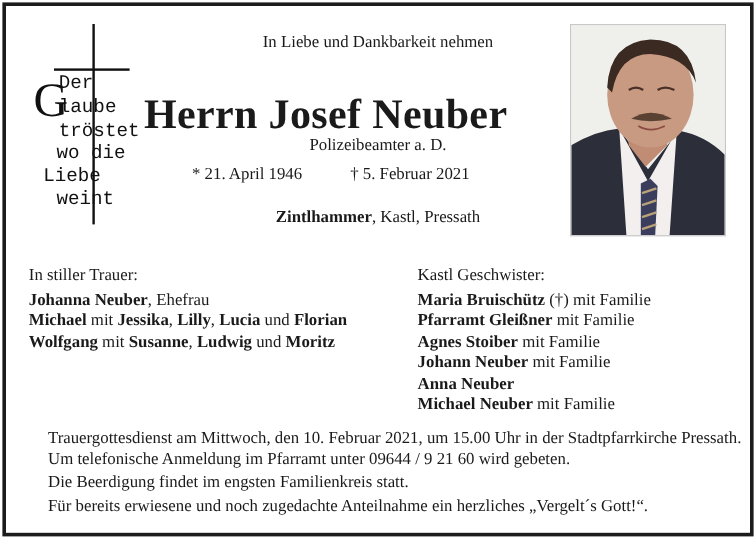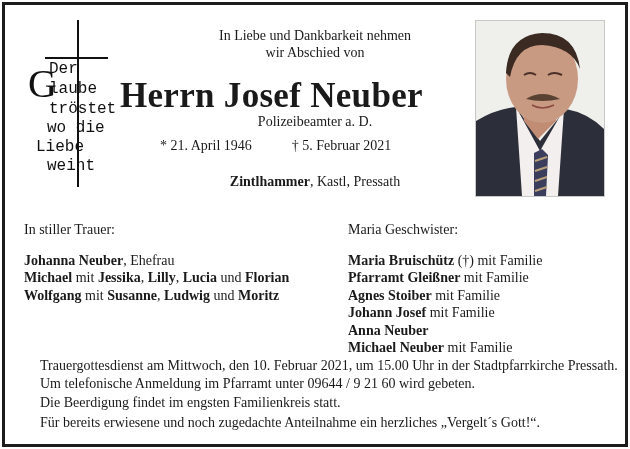--- a/index.html
+++ b/index.html
@@ -25,21 +25,21 @@
   .dates .gap { width:40px; }
   .place { position:absolute; left:160px; top:173px; width:310px; text-align:center; font-size:14px; line-height:18px; }
 
   
   .photo { position:absolute; left:475px; top:20px; width:128px; height:175px; border:1px solid #c8c8c8; overflow:hidden;
            background:linear-gradient(180deg,#f1f1ee 0%,#ececea 100%); }
 
   
   .col-left { position:absolute; left:24px; top:221px; width:310px; font-size:14px; line-height:17.5px; }
   .col-right { position:absolute; left:348px; top:221px; width:260px; font-size:14px; line-height:17.5px; }
-  .col-left .hdr, .col-right .hdr { margin-bottom:13px; }
+  .col-left .hdr, .col-right .hdr { margin-bottom:3px; }
   b { font-weight:bold; }
 
   .footer { position:absolute; left:24px; top:357px; width:595px; font-size:14px; line-height:17.5px; }
   .footer p { margin:0 0 2px 16px; }
 </style>
 </head>
 <body>
 
 <div class="frame"></div>
 
@@ -52,21 +52,20 @@
   <span class="l" style="left:26px;top:2px;">Der</span>
   <span class="l" style="left:26px;top:22px;">laube</span>
   <span class="l" style="left:26px;top:42px;">tröstet</span>
   <span class="l" style="left:24px;top:61px;">wo die</span>
   <span class="l" style="left:13px;top:80px;">Liebe</span>
   <span class="l" style="left:24px;top:99px;">weint</span>
 </div>
 
 <div class="intro">
   <div>In Liebe und Dankbarkeit nehmen</div>
-  <div>wir Abschied von</div>
 </div>
 <div class="name">Herrn Josef Neuber</div>
 <div class="profession">Polizeibeamter a. D.</div>
 <div class="dates">
   <span>* 21. April 1946</span><span class="gap"></span><span>† 5. Februar 2021</span>
 </div>
 <div class="place">
   <b>Zintlhammer</b><span>, Kastl, Pressath</span>
 </div>
 
@@ -98,26 +97,26 @@
 <div class="col-left">
   <div class="hdr">In stiller Trauer:</div>
   <div id="left-list">
       <div><b>Johanna Neuber</b><span>, Ehefrau</span></div>
       <div><b>Michael</b><span> mit </span><b>Jessika</b><span>, </span><b>Lilly</b><span>, </span><b>Lucia</b><span> und </span><b>Florian</b></div>
       <div><b>Wolfgang</b><span> mit </span><b>Susanne</b><span>, </span><b>Ludwig</b><span> und </span><b>Moritz</b></div>
     </div>
 </div>
 
 <div class="col-right">
-  <div class="hdr">Maria Geschwister:</div>
+  <div class="hdr">Kastl Geschwister:</div>
   <div id="right-list">
       <div><b>Maria Bruischütz</b><span> (†) mit Familie</span></div>
       <div><b>Pfarramt Gleißner</b><span> mit Familie</span></div>
       <div><b>Agnes Stoiber</b><span> mit Familie</span></div>
-      <div><b>Johann Josef</b><span> mit Familie</span></div>
+      <div><b>Johann Neuber</b><span> mit Familie</span></div>
       <div><b>Anna Neuber</b></div>
       <div><b>Michael Neuber</b><span> mit Familie</span></div>
     </div>
 </div>
 
 <div class="footer">
   <p>Trauergottesdienst am Mittwoch, den 10. Februar 2021, um 15.00 Uhr in der Stadtpfarrkirche Pressath. Um telefonische Anmeldung im Pfarramt unter 09644 / 9 21 60 wird gebeten.</p>
   <p>Die Beerdigung findet im engsten Familienkreis statt.</p>
   <p>Für bereits erwiesene und noch zugedachte Anteilnahme ein herzliches „Vergelt´s Gott!“.</p>
 </div>

